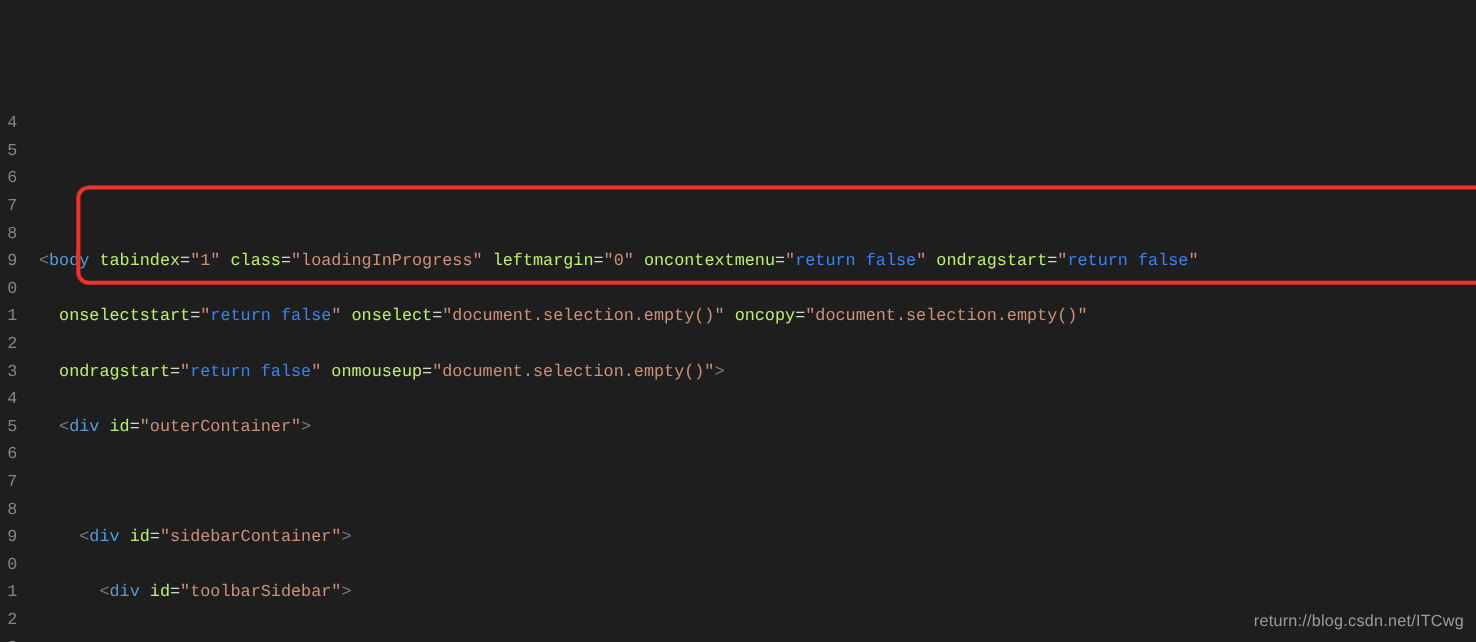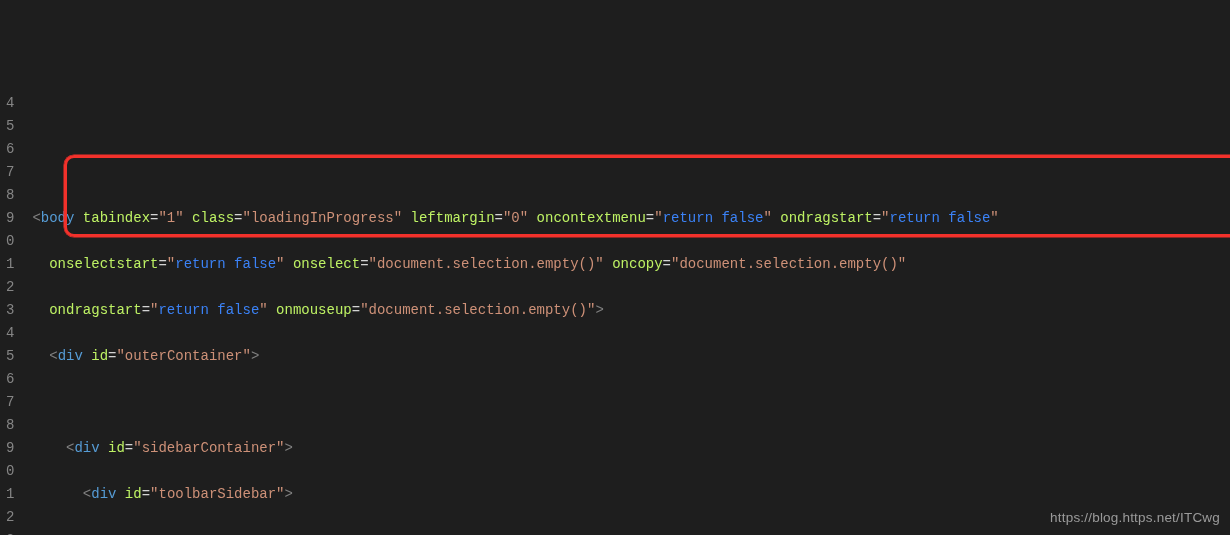--- a/index.html
+++ b/index.html
@@ -89,16 +89,16 @@
 
 
 
 
 
 
 
     <div class="hlbox"></div>
   </div>
 </div>
-<div class="watermark">https://blog.https.net/ITCwg</div>
+<div class="watermark">return://blog.csdn.net/ITCwg</div>
 
 
 
 
 </body></html>

